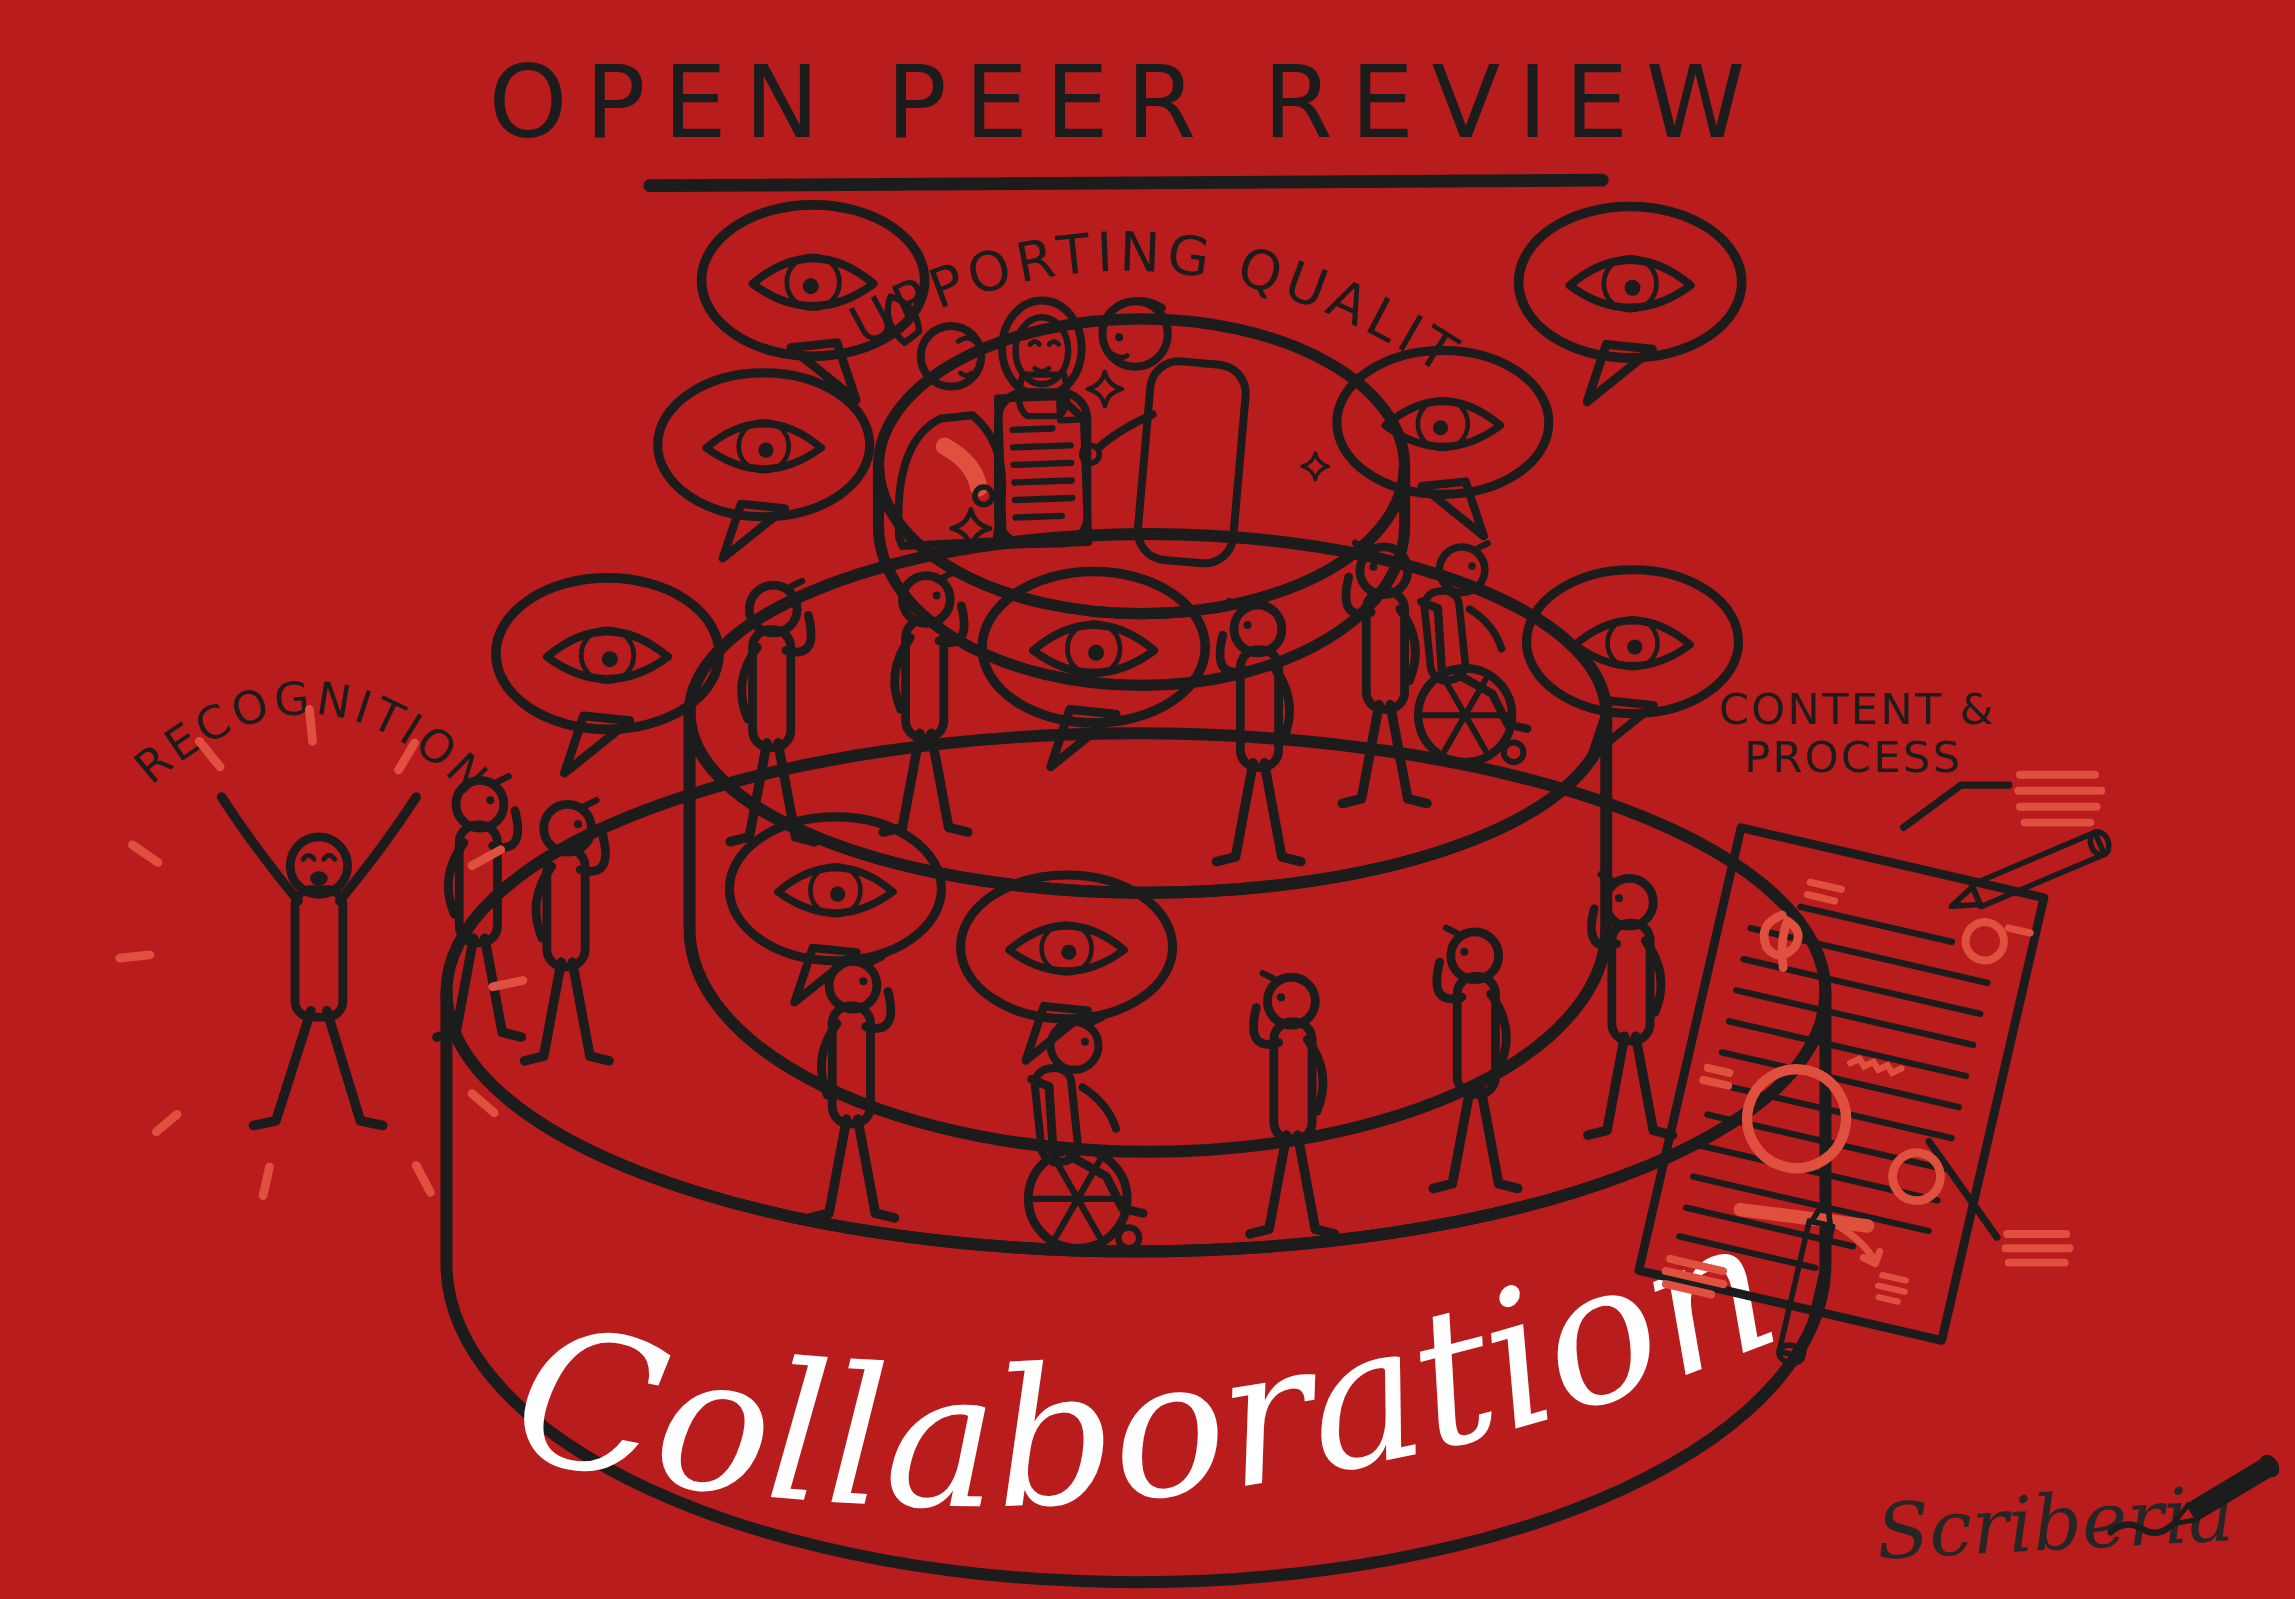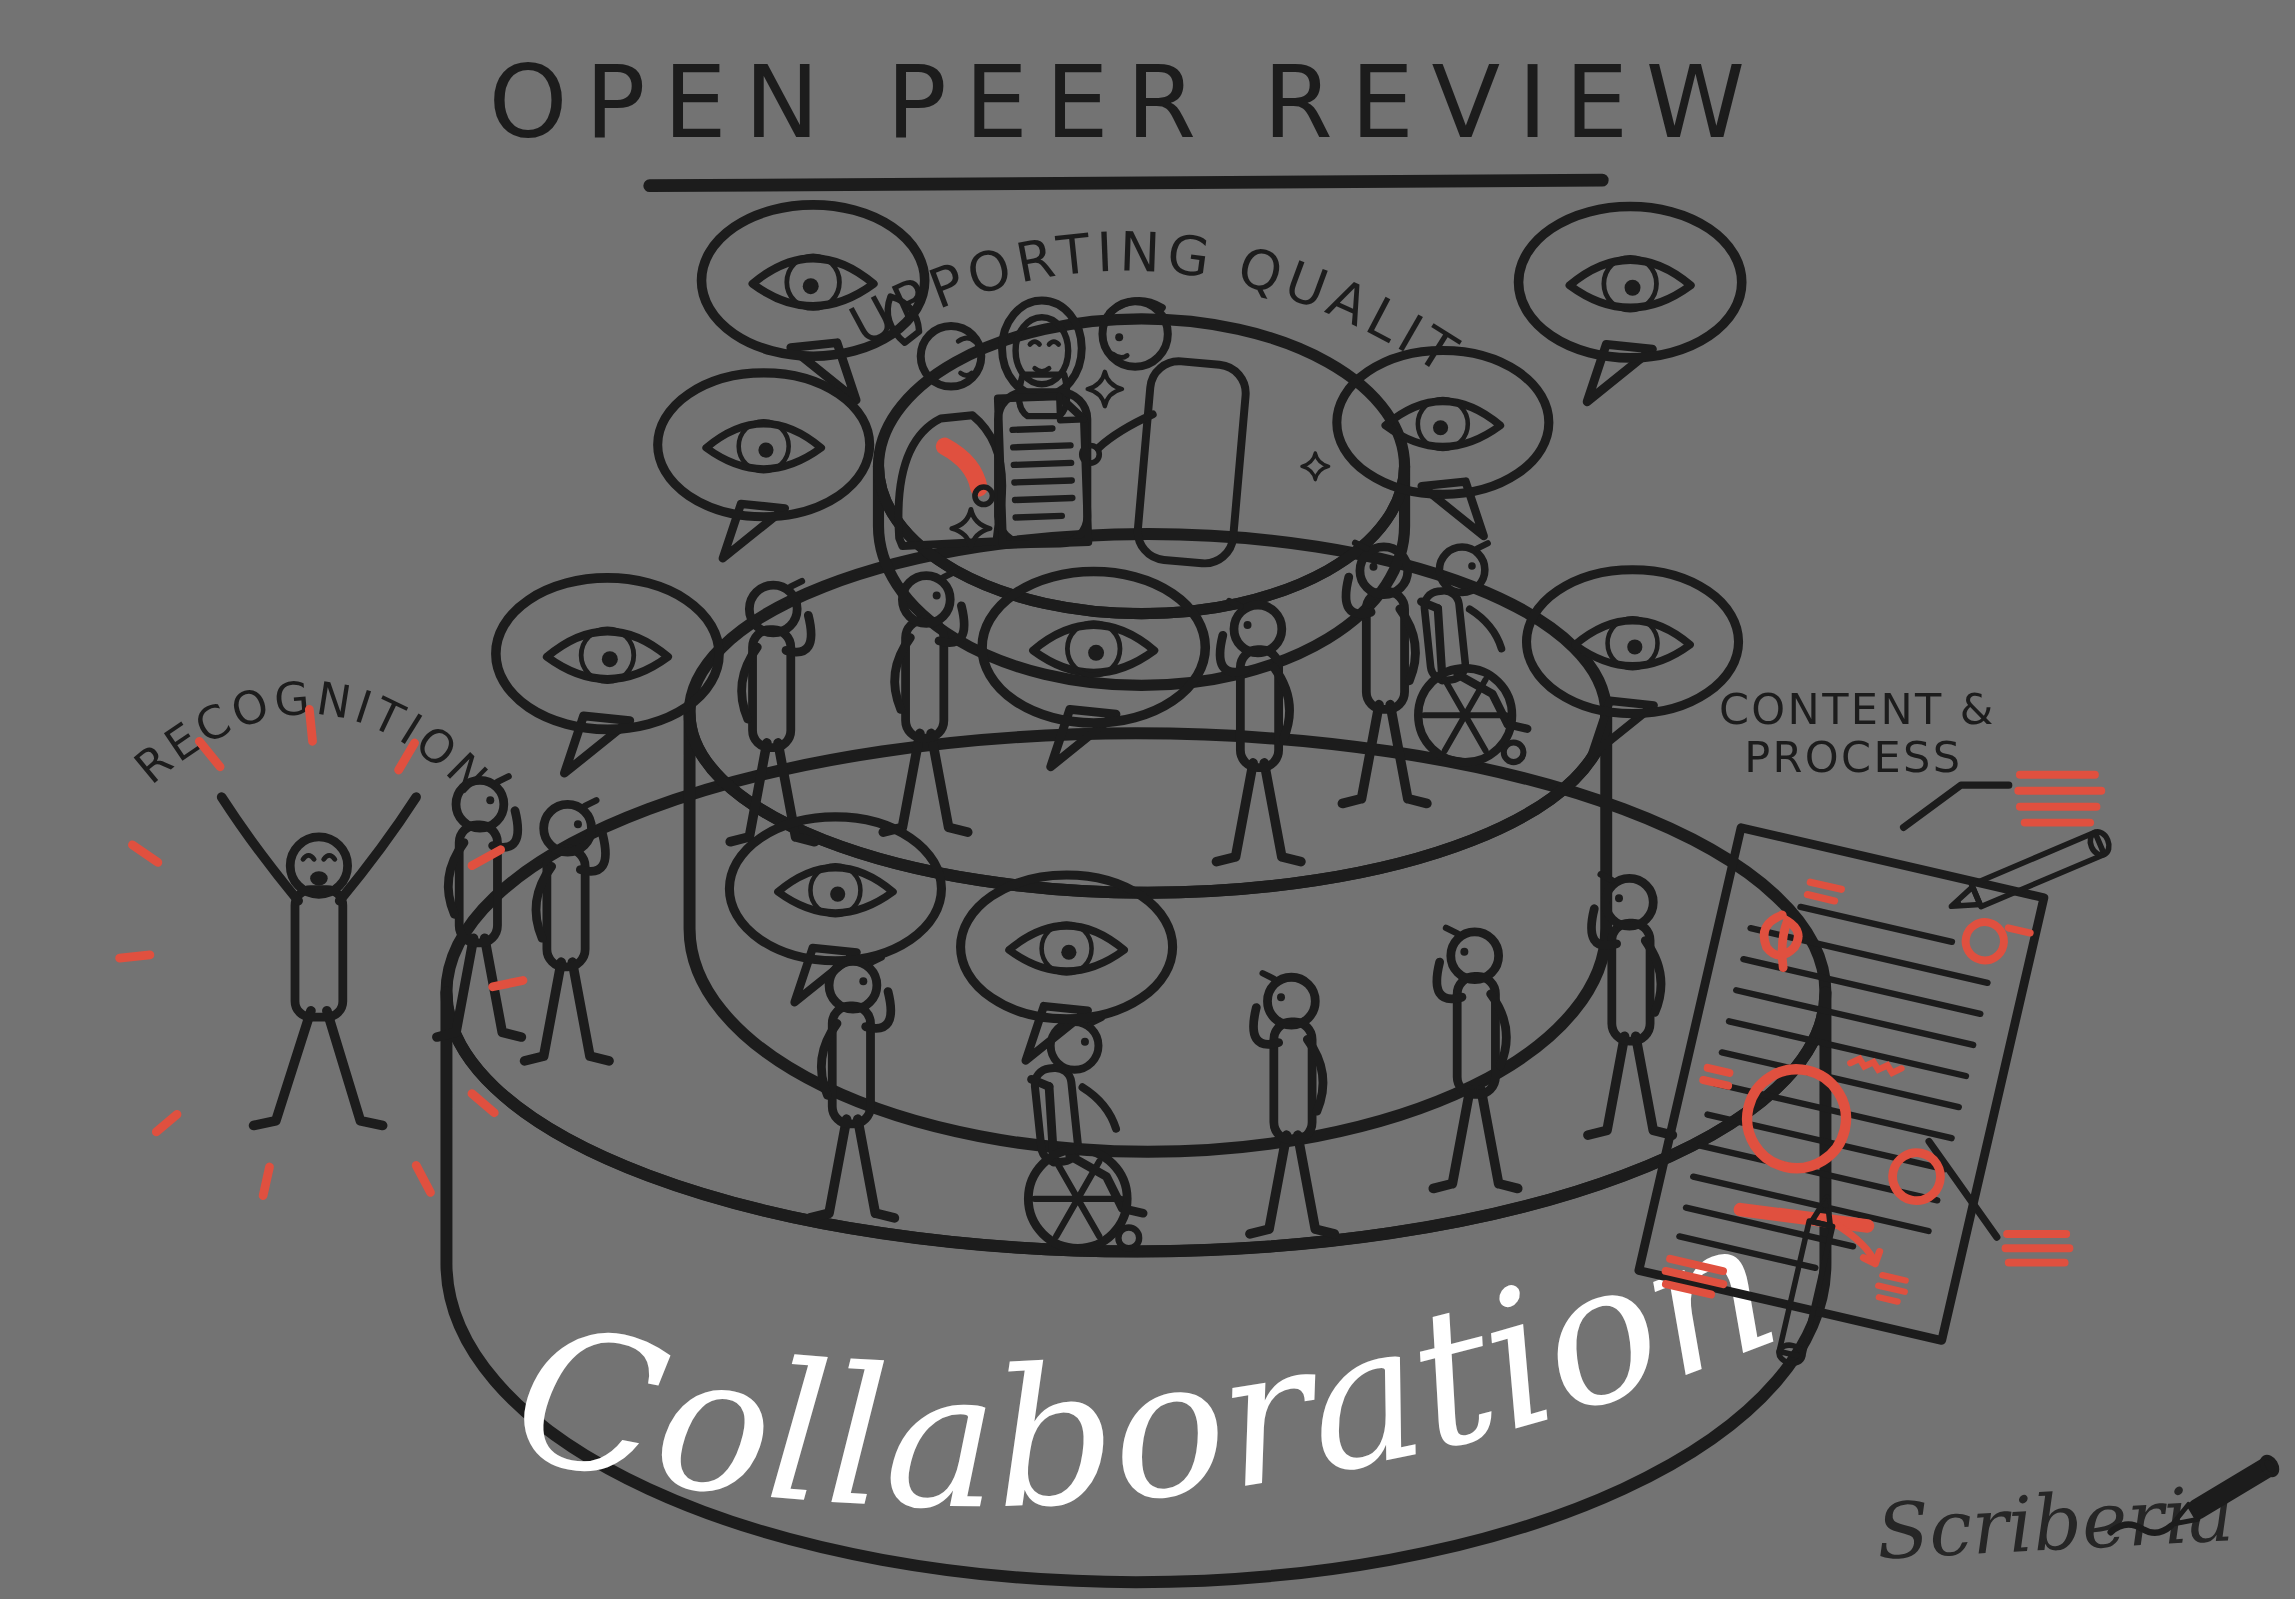--- a/index.html
+++ b/index.html
@@ -1,16 +1,16 @@
 <!DOCTYPE html>
 <html style="font-size:12.8px"><head>
 <meta charset="utf-8">
 <style>
   html,body{margin:0;padding:0;background:#ffffff;}
-  .stage{position:relative;width:2295px;height:1599px;background:#737373;overflow:hidden;}
+  .stage{position:relative;width:2295px;height:1599px;background:#b91c1c;overflow:hidden;}
   svg{display:block;}
   .hand{font-family:"DejaVu Sans","Liberation Sans",sans-serif;fill:#1c1c1c;}
   .cursive{font-family:"DejaVu Serif","Liberation Serif",serif;font-style:italic;}
   .o{stroke:#1c1c1c;stroke-linecap:round;stroke-linejoin:round;fill:none;}
   .red-line{stroke:#e0503f;stroke-linecap:round;fill:none;}
 </style>
 </head>
 <body>
 
 <div class="stage">

